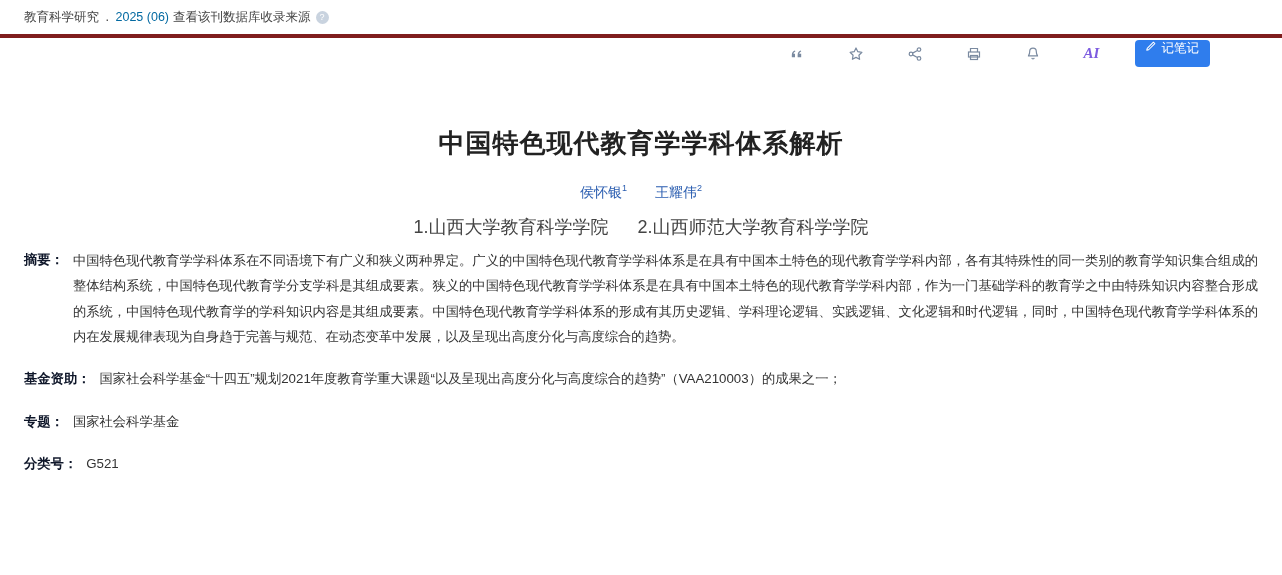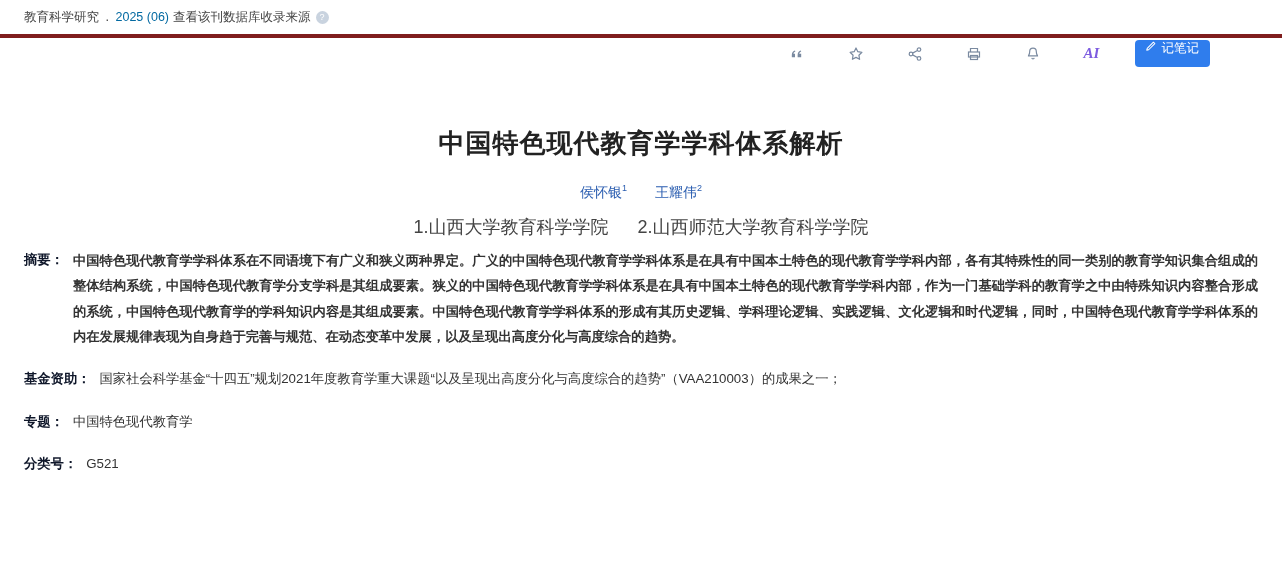--- a/index.html
+++ b/index.html
@@ -150,21 +150,20 @@
     white-space: nowrap;
   }
   .row .val {
     flex: 1 1 auto;
     color: #333;
     margin-left: 9px;
   }
   .abstract .val {
     text-align: justify;
     line-height: 1.9;
-    font-weight: bold;
   }
 </style>
 </head>
 <body>
 
 <div class="page">
 
   <div class="breadcrumb-bar">
     <span class="journal">教育科学研究</span>
     <span class="sep">．</span>
@@ -237,21 +236,21 @@
 
 
     <div class="row">
       <div class="lbl">基金资助：</div>
       <div class="val">国家社会科学基金“十四五”规划2021年度教育学重大课题“以及呈现出高度分化与高度综合的趋势”（VAA210003）的成果之一；</div>
     </div>
 
 
     <div class="row">
       <div class="lbl">专题：</div>
-      <div class="val">中国特色现代教育学</div>
+      <div class="val">国家社会科学基金</div>
     </div>
 
     <div class="row">
       <div class="lbl">分类号：</div>
       <div class="val">G521</div>
     </div>
 
   </div>
 </div>
 

